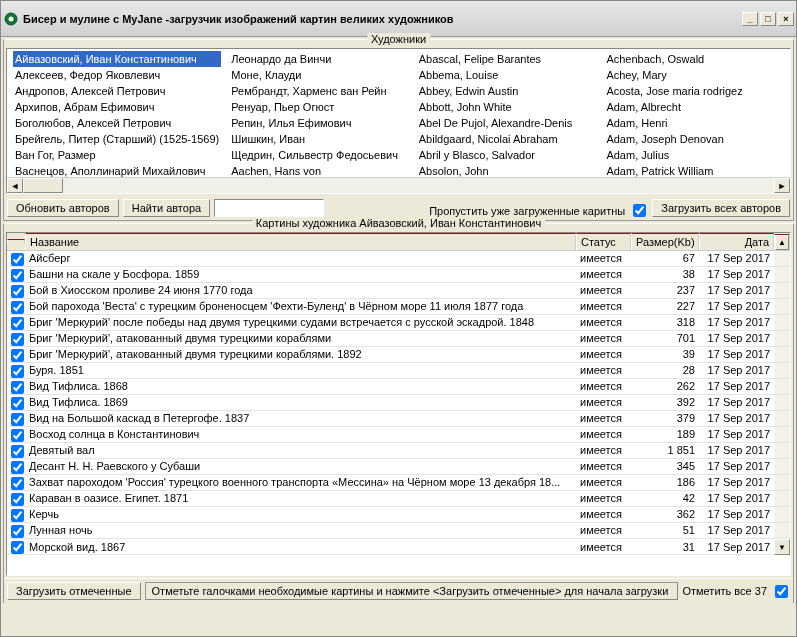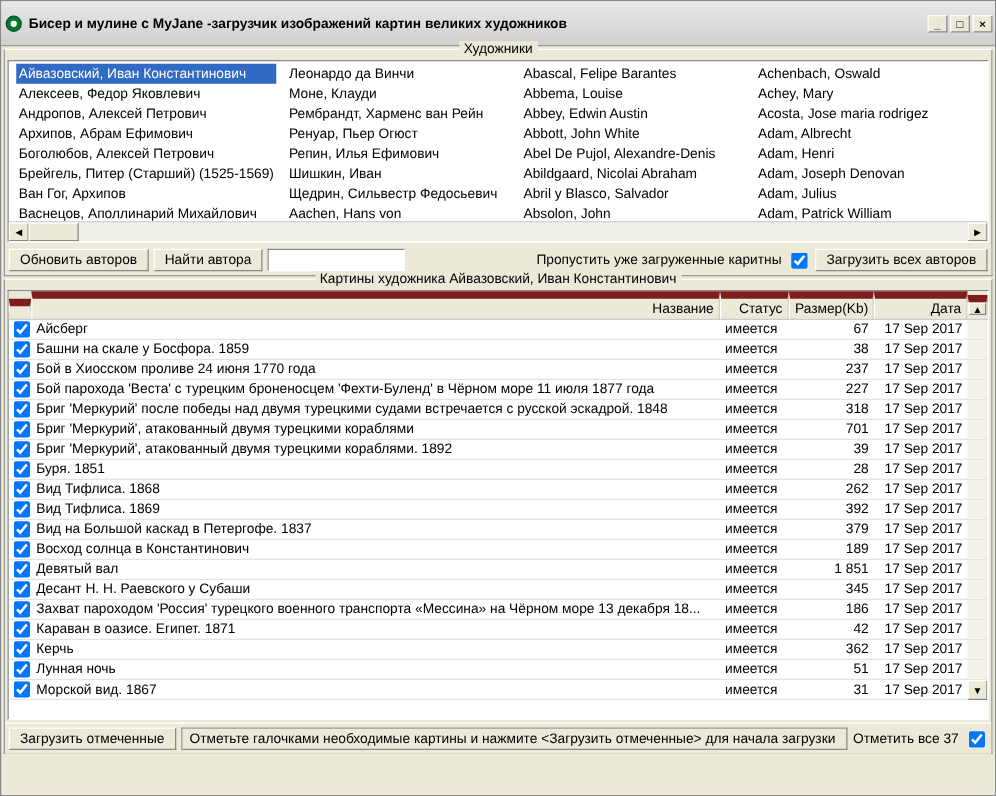--- a/index.html
+++ b/index.html
@@ -95,21 +95,21 @@
   }
   .hscroll .track { flex: 1; background: #f0f0e8; position: relative; }
   .hscroll .thumb {
     position: absolute; left: 0; top: 0; bottom: 0; width: 40px;
     background: #ece9d8;
     border: 1px solid #888;
     border-top-color: #fff; border-left-color: #fff;
   }
   .toolbar {
     display: flex;
-    align-items: center;
+    align-items: flex-end;
     padding: 3px;
     gap: 4px;
     background: #ece9d8;
   }
   .btn {
     background: #ece9d8;
     border: 1px solid #888;
     border-top-color: #fff; border-left-color: #fff;
     padding: 2px 8px;
     font-size: 11px;
@@ -142,25 +142,24 @@
     align-items: center;
   }
   .paintings-header {
     background: #ece9d8;
     border-bottom: 1px solid #ccc;
     font-size: 11px;
   }
   .paintings-header > div {
     padding: 2px 4px;
     border-right: 1px solid #ccc;
-    border-top: 6px solid #7f1d1d;
+    border-top: 1px solid #7f1d1d;
     border-left: 1px solid #fff;
     white-space: nowrap;
     overflow: hidden;
-    text-align: right;
   }
   .col-size { text-align: right; }
   .col-date { text-align: right; }
   .paintings-body { overflow: hidden; }
   .paintings-row {
     border-bottom: 1px solid #e4e4e4;
     font-size: 11px;
     line-height: 15px;
     height: 16px;
   }
@@ -226,21 +225,21 @@
   <div class="group-label">Художники</div>
   <div class="artists-box">
     <div class="artists-cols" id="artists-cols">
         <div class="artists-col">
           <div class="artist-item selected">Айвазовский, Иван Константинович</div>
           <div class="artist-item">Алексеев, Федор Яковлевич</div>
           <div class="artist-item">Андропов, Алексей Петрович</div>
           <div class="artist-item">Архипов, Абрам Ефимович</div>
           <div class="artist-item">Боголюбов, Алексей Петрович</div>
           <div class="artist-item">Брейгель, Питер (Старший)  (1525-1569)</div>
-          <div class="artist-item">Ван Гог, Архипов</div>
+          <div class="artist-item">Ван Гог, Размер</div>
           <div class="artist-item">Васнецов, Аполлинарий Михайлович</div>
           <div class="artist-item">Верещагин, Василий Васильевич</div>
           <div class="artist-item">Коровин, Константин Алексеевич</div>
         </div>
         <div class="artists-col">
           <div class="artist-item">Леонардо да Винчи</div>
           <div class="artist-item">Моне, Клауди</div>
           <div class="artist-item">Рембрандт, Харменс ван Рейн</div>
           <div class="artist-item">Ренуар, Пьер Огюст</div>
           <div class="artist-item">Репин, Илья Ефимович</div>

